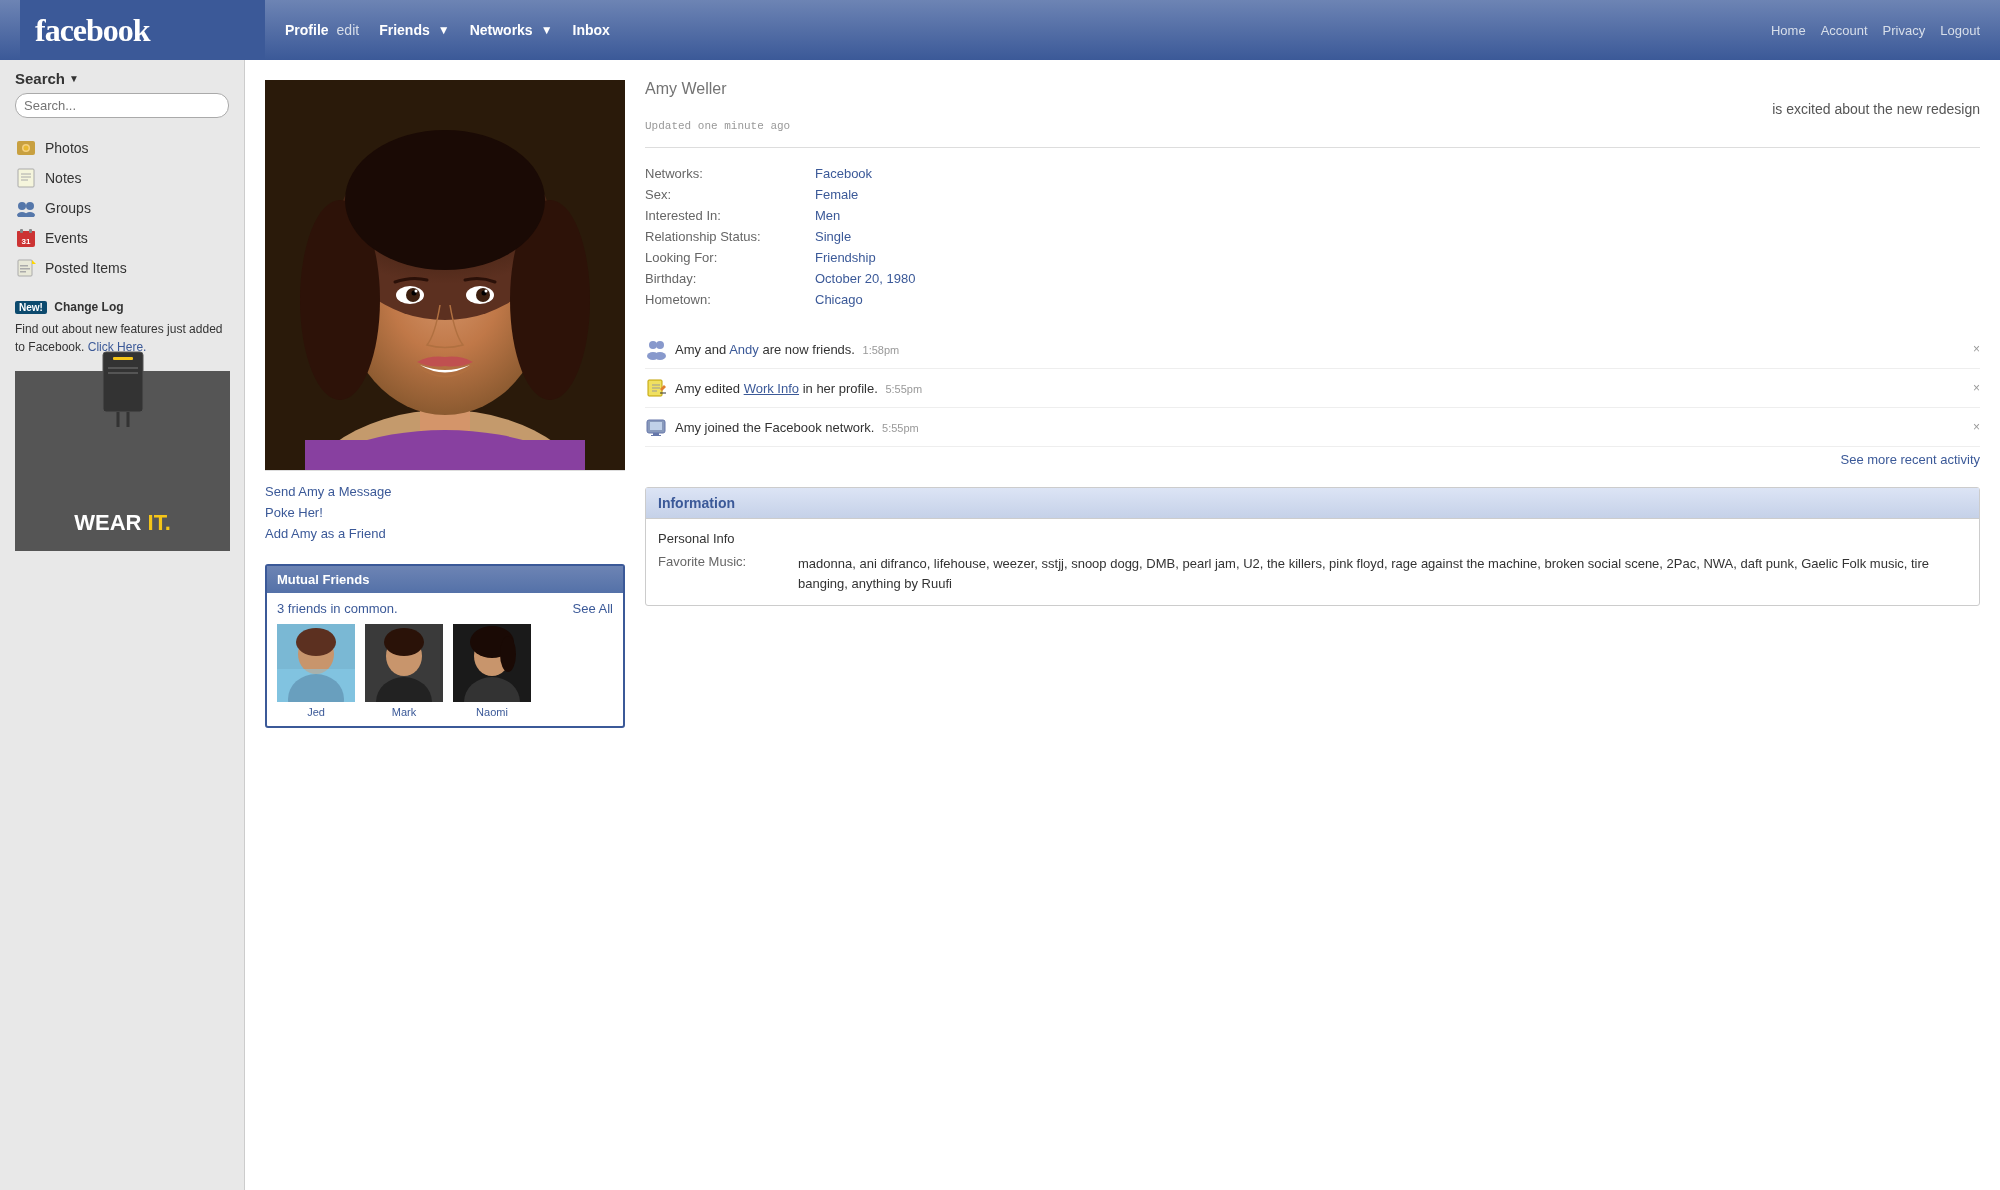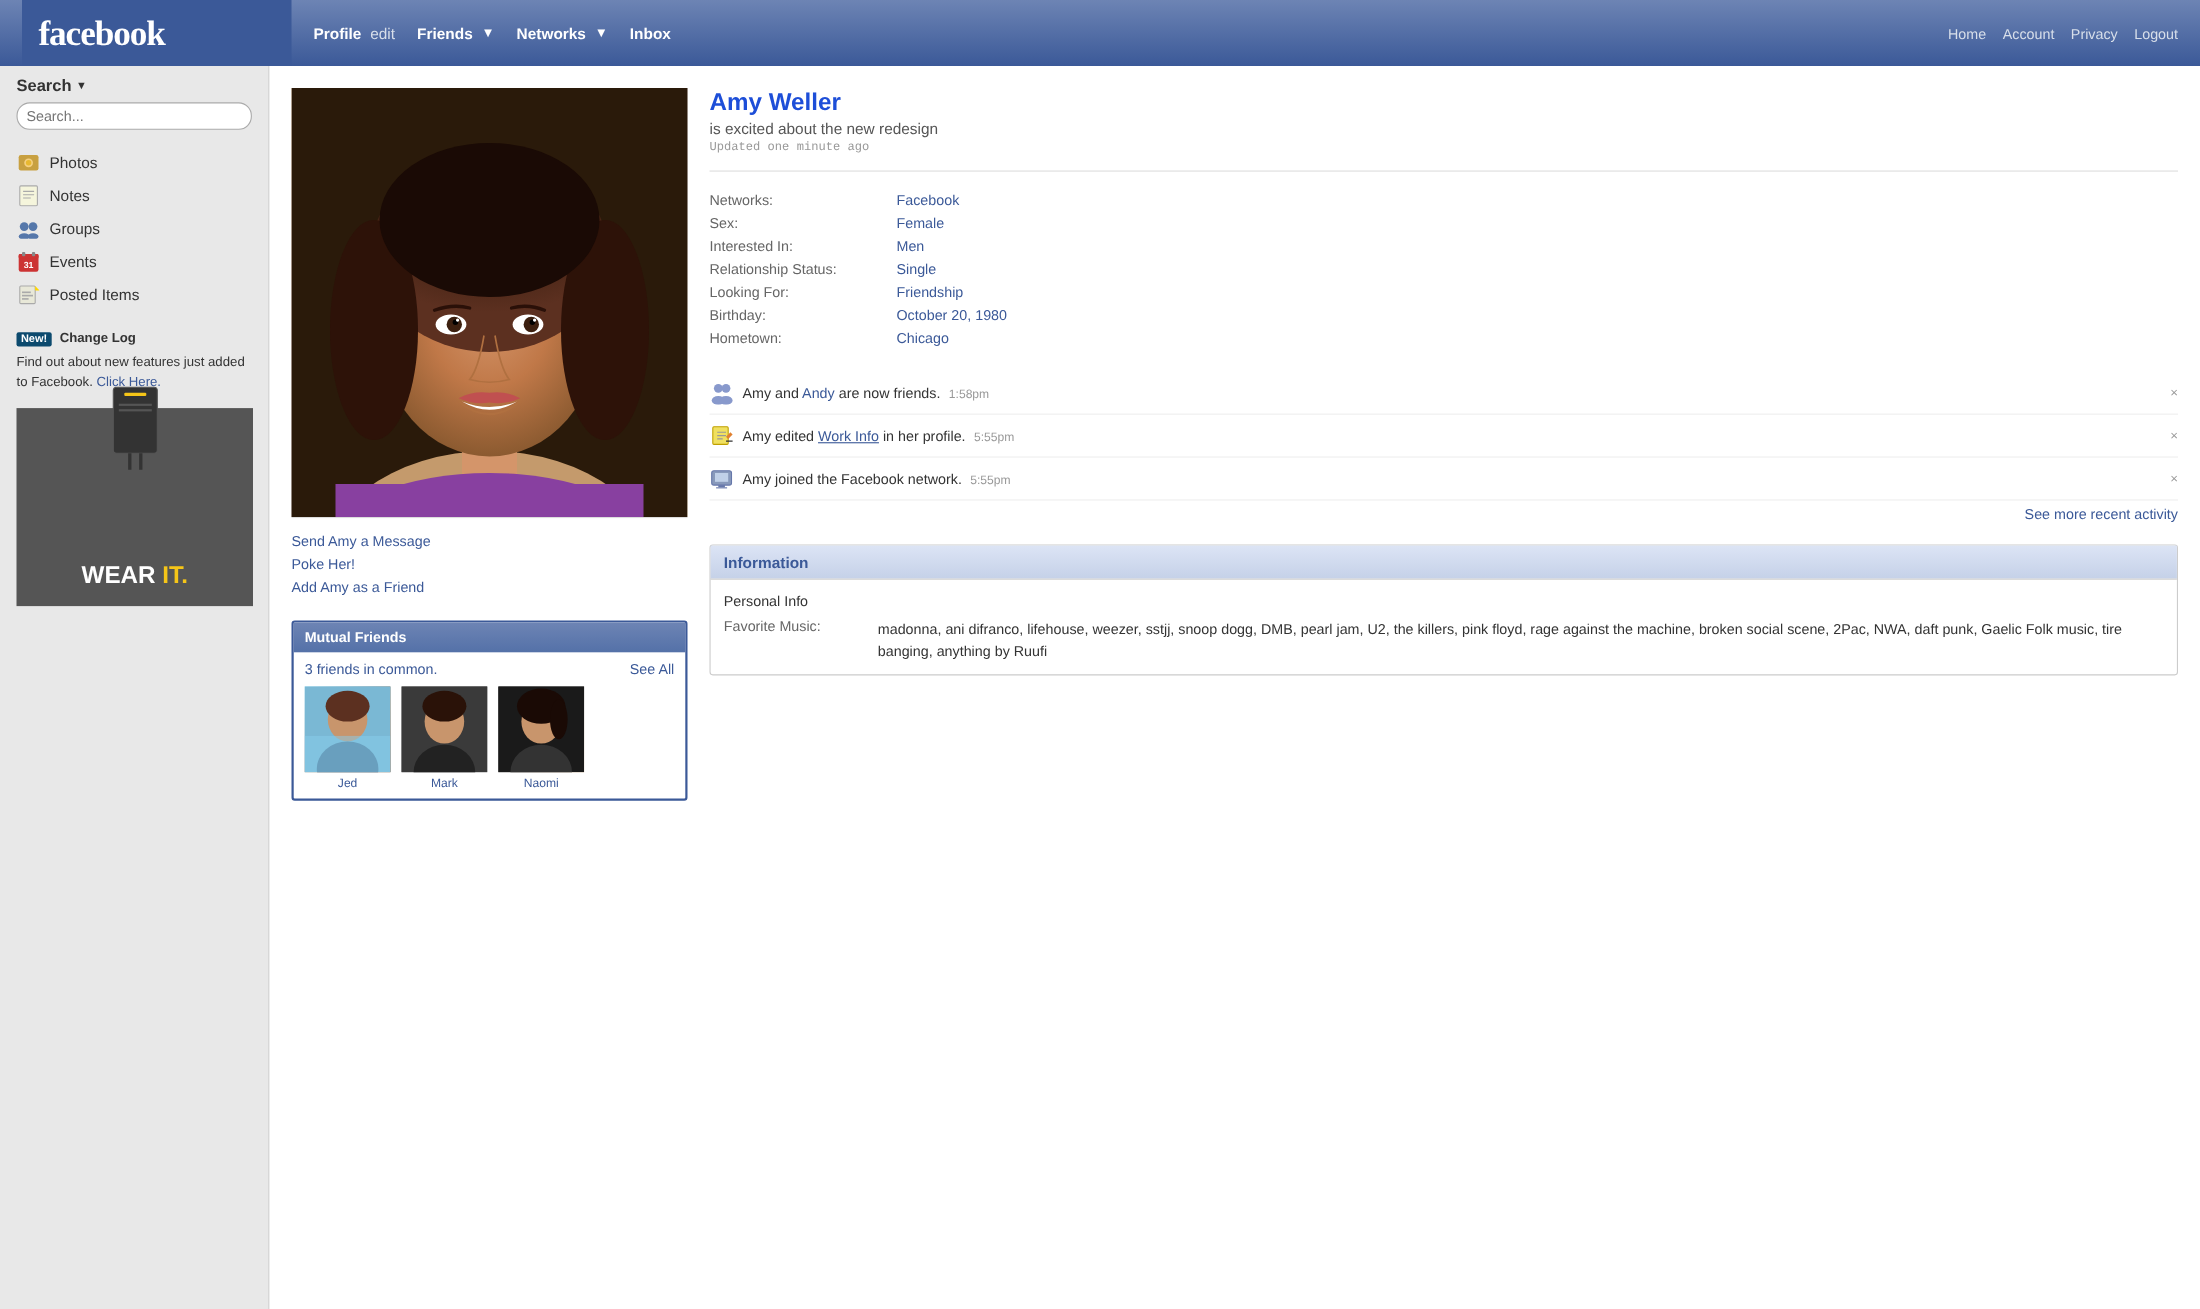--- a/index.html
+++ b/index.html
@@ -244,28 +244,29 @@
     
     #profile-right {
       flex: 1;
     }
     #profile-name-section {
       border-bottom: 1px solid #ddd;
       padding-bottom: 15px;
       margin-bottom: 15px;
     }
     .profile-name {
-      font-size: 22px;
-      font-weight: bold;
-      color: #1d4ed8;
+      font-size: 16px;
+      font-weight: normal;
+      color: #737373;
     }
     .profile-status {
       font-size: 14px;
       color: #555;
       margin-top: 3px;
+      text-align: right;
     }
     .profile-updated {
       font-size: 11px;
       color: #999;
       font-family: Liberation Mono, monospace;
       margin-top: 3px;
     }
 
     
     .profile-info-table {

